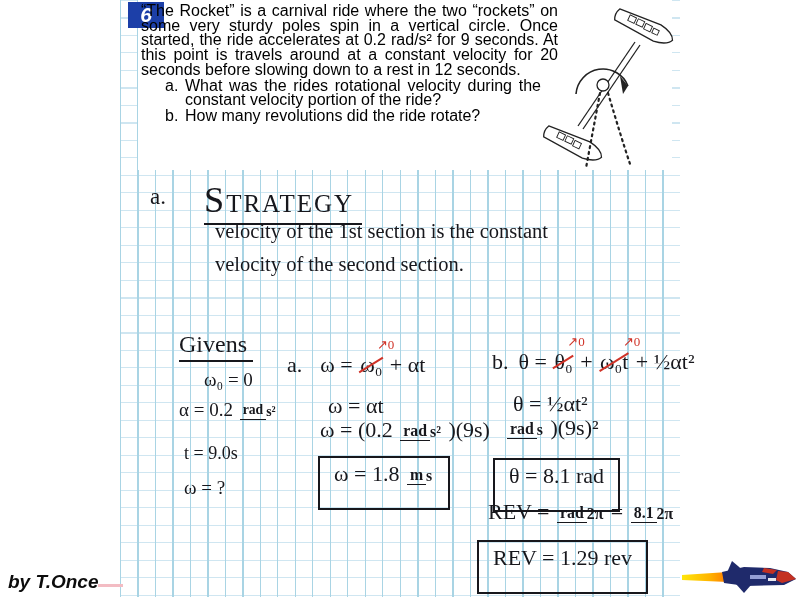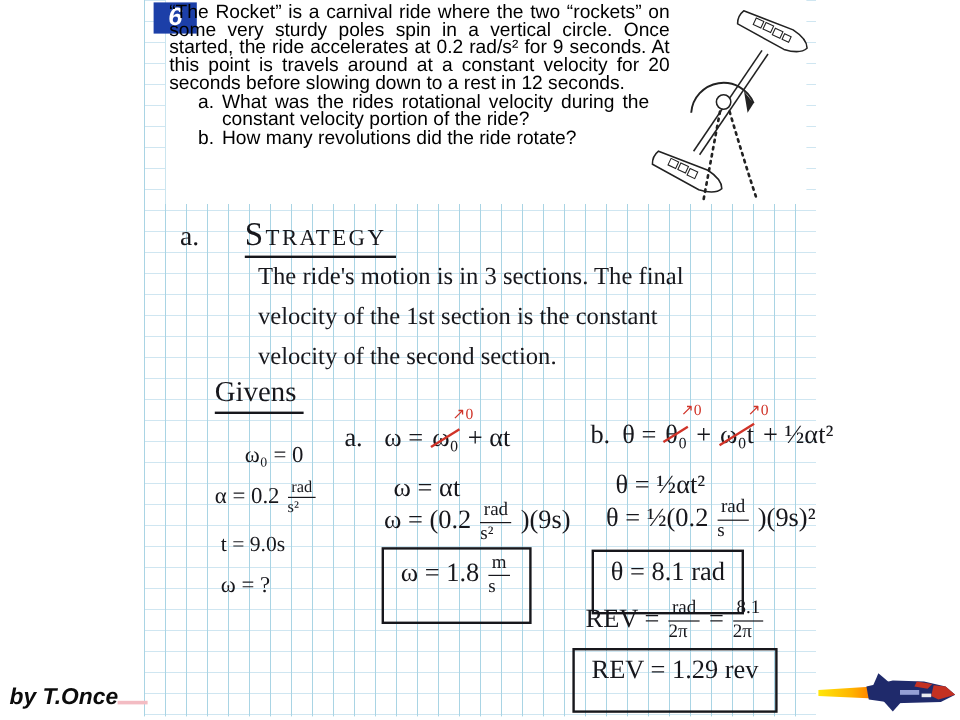--- a/index.html
+++ b/index.html
@@ -31,48 +31,48 @@
   }
   .q-row{display:flex;margin-left:24px;margin-top:1px;}
   .q-label{width:20px;flex:none;}
   .q-text{width:356px;}
   
   .sketch{position:absolute;left:540px;top:2px;}
   
   .hand{font-family:cursive;color:#17171c;position:absolute;white-space:nowrap;}
   .part-a-label{left:150px;top:184px;font-size:23px;}
   .strategy-title{
-    left:204px;top:179px;font-size:19px;letter-spacing:2px;
+    left:204px;top:179px;font-size:25px;letter-spacing:2px;
     text-transform:uppercase;border-bottom:2px solid #17171c;padding:0 8px 2px 0;
   }
   .strategy-title::first-letter{font-size:1.45em;}
   .strategy-body{left:215px;top:215px;font-size:20.5px;line-height:33px;}
   .given-title{
-    left:179px;top:314px;font-size:24px;
+    left:179px;top:331px;font-size:24px;
     border-bottom:2px solid #17171c;padding:0 6px 2px 0;text-align:right;
   }
   .gv1{left:204px;top:369px;font-size:19px;}
   .gv2{left:179px;top:399px;font-size:19px;}
   .gv3{left:184px;top:443px;font-size:18px;}
   .gv4{left:184px;top:477px;font-size:19px;}
   .eq{font-size:22px;}
   .wa-l1{left:287px;top:352px;display:flex;gap:18px;align-items:baseline;}
   .wa-l2{left:328px;top:393px;}
   .wa-l3{left:320px;top:417px;}
   .wa-box{left:318px;top:456px;}
   .wb-l1{left:492px;top:349px;display:flex;gap:10px;align-items:baseline;}
   .wb-l2{left:513px;top:391px;}
   .wb-l3{left:505px;top:415px;}
   .wb-box{left:493px;top:458px;}
   .wb-rev{left:488px;top:499px;}
   .wb-revbox{left:477px;top:540px;}
   .ansbox{border:2.5px solid #17171c;padding:3px 14px 21px;display:inline-block;}
   
-  .frac{display:inline-flex;flex-direction:column;align-items:flex-start;
-        vertical-align:middle;line-height:1.05;font-size:0.72em;margin:0 2px;}
+  .frac{display:inline-flex;flex-direction:row;align-items:center;
+        vertical-align:middle;line-height:1.05;font-size:0.72em;margin:0 2px;font-weight:bold;}
   .frac .num{border-bottom:1.6px solid #17171c;padding:0 3px 1px;}
   .frac .den{padding-top:1px;}
   
   .cancel{position:relative;display:inline-block;margin:0 2px;}
   .cancel::after{
     content:"";position:absolute;left:-3px;right:-3px;top:48%;height:2px;
     background:#d03328;transform:rotate(-32deg);
   }
   .red-note{
     position:absolute;top:-15px;right:-12px;color:#d03328;
@@ -137,21 +137,20 @@
 
   <path d="M 60,91 L 46,166" fill="none" stroke="#222" stroke-width="2.2" stroke-dasharray="2 4" stroke-linecap="round"></path>
   <path d="M 68,91 C 76,118 84,144 90,162" fill="none" stroke="#222" stroke-width="2.2" stroke-dasharray="2 4" stroke-linecap="round"></path>
 </svg>
 
 <div class="hand part-a-label">a.</div>
 
 <div class="hand strategy-title">Strategy</div>
 
 <div class="hand strategy-body">
-  <div>The ride's motion is in 3 sections. The final</div>
   <div>velocity of the 1st section is the constant</div>
   <div>velocity of the second section.</div>
 </div>
 
 <div class="hand given-title">Givens</div>
 <div class="hand gv1">ω₀ = 0</div>
 <div class="hand gv2">
   <span>α = 0.2</span>
   <span class="frac">
     <span class="num">rad</span>
@@ -202,21 +201,20 @@
     <span>+</span>
     <span class="cancel">
       <span>ω₀t</span>
       <span class="red-note"><span>↗</span><span>0</span></span>
     </span>
     <span>+ ½αt²</span>
   </span>
 </div>
 <div class="hand eq wb-l2">θ = ½αt²</div>
 <div class="hand eq wb-l3">
-  <span>θ = ½(0.2</span>
   <span class="frac">
     <span class="num">rad</span>
     <span class="den">s</span>
   </span>
   <span>)(9s)²</span>
 </div>
 <div class="hand eq wb-box">
   <span class="ansbox">θ = 8.1 rad</span>
 </div>
 <div class="hand eq wb-rev">

